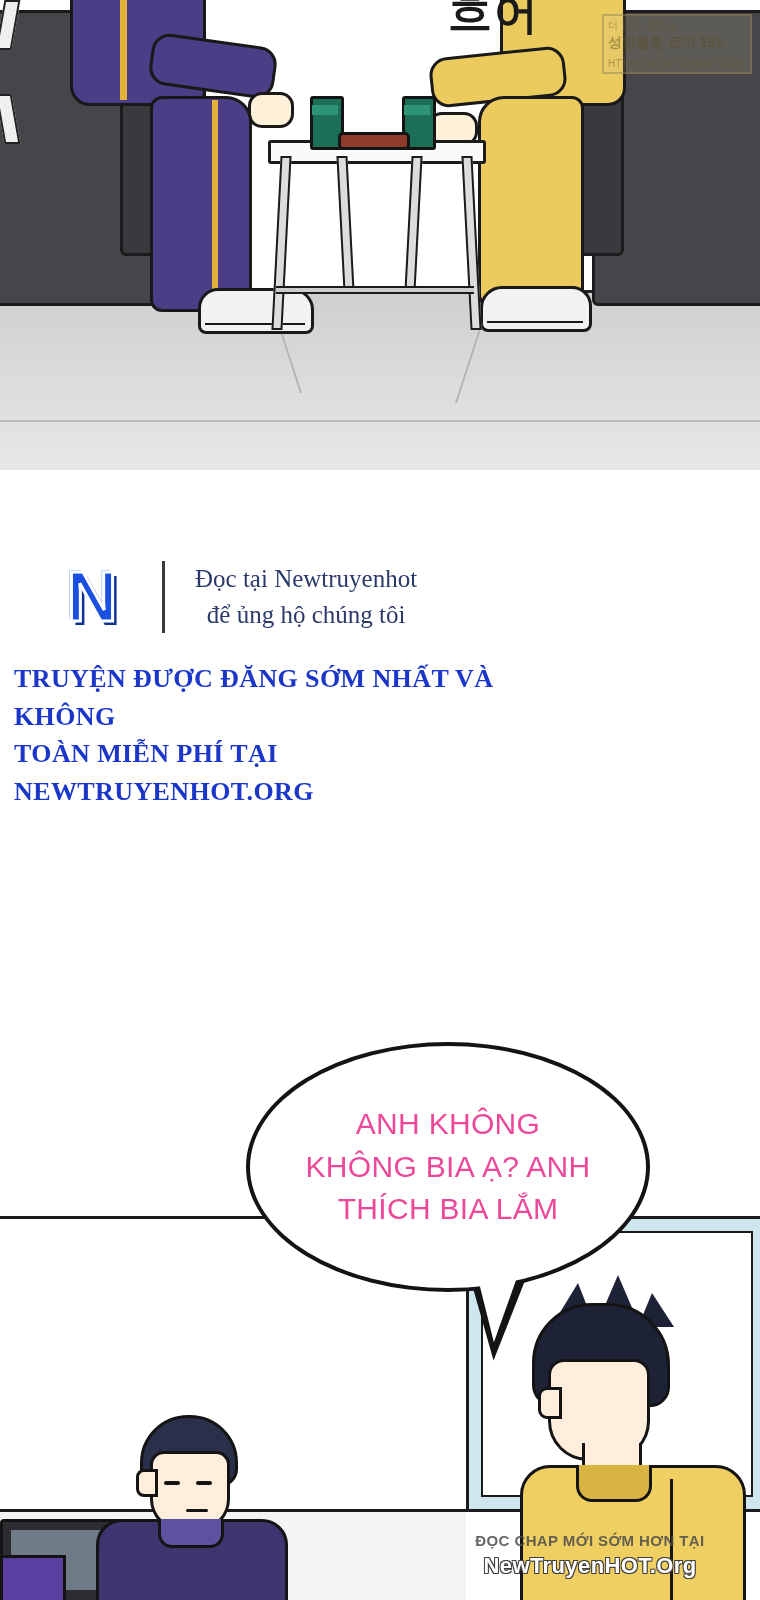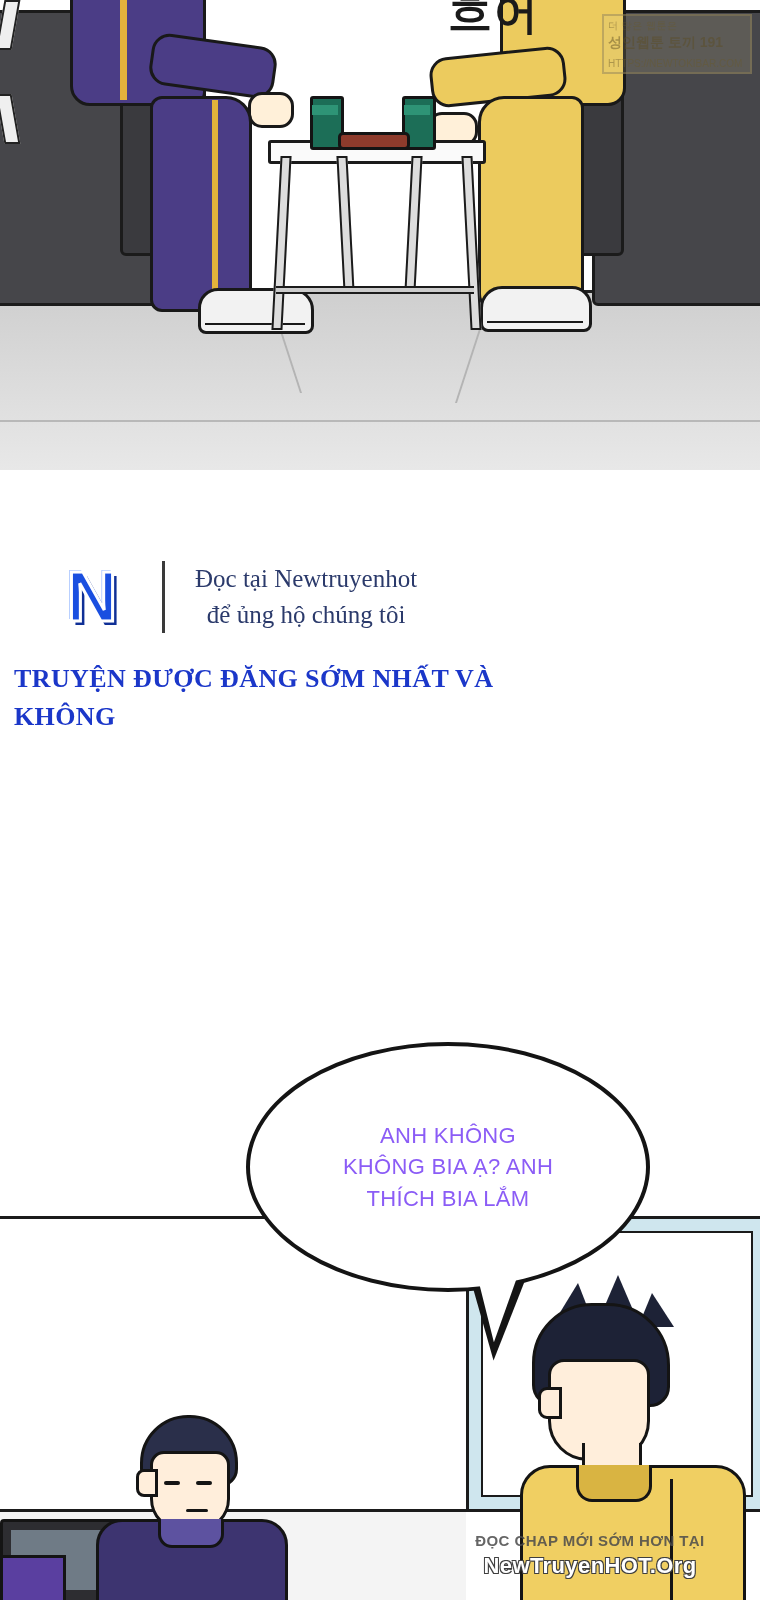--- a/index.html
+++ b/index.html
@@ -600,23 +600,23 @@
     border: 4px solid #141414;
     border-radius: 50% / 50%;
     z-index: 30;
     display: flex;
     align-items: center;
     justify-content: center;
     box-sizing: border-box;
   }
   .bubble-text {
     font-family: "Liberation Sans", sans-serif;
-    font-size: 22px;
+    font-size: 30px;
     line-height: 1.42;
-    color: #8b5cf6;
+    color: #ec4899;
     text-align: center;
     letter-spacing: 0.3px;
     padding: 0 26px;
   }
   .bubble-tail {
     position: absolute;
     left: 470px; top: 1255px;
     width: 0; height: 0;
     border-left: 18px solid transparent;
     border-right: 54px solid transparent;
@@ -726,20 +726,21 @@
     <div class="brand-row">
       <div class="brand-logo">N</div>
       <div class="brand-sep"></div>
       <div class="brand-text">
         <div>Đọc tại Newtruyenhot</div>
         <div>để ủng hộ chúng tôi</div>
       </div>
     </div>
     <div class="promo">
       <div>TRUYỆN ĐƯỢC ĐĂNG SỚM NHẤT VÀ KHÔNG</div>
+      <div>TOÀN MIỄN PHÍ TẠI NEWTRUYENHOT.ORG</div>
     </div>
   </div>
 
   <div class="bubble-tail"></div>
   <div class="bubble-tail-inner"></div>
   <div class="bubble">
     <div class="bubble-text">
       <div>ANH KHÔNG</div>
       <div>KHÔNG BIA Ạ? ANH</div>
       <div>THÍCH BIA LẮM</div>

